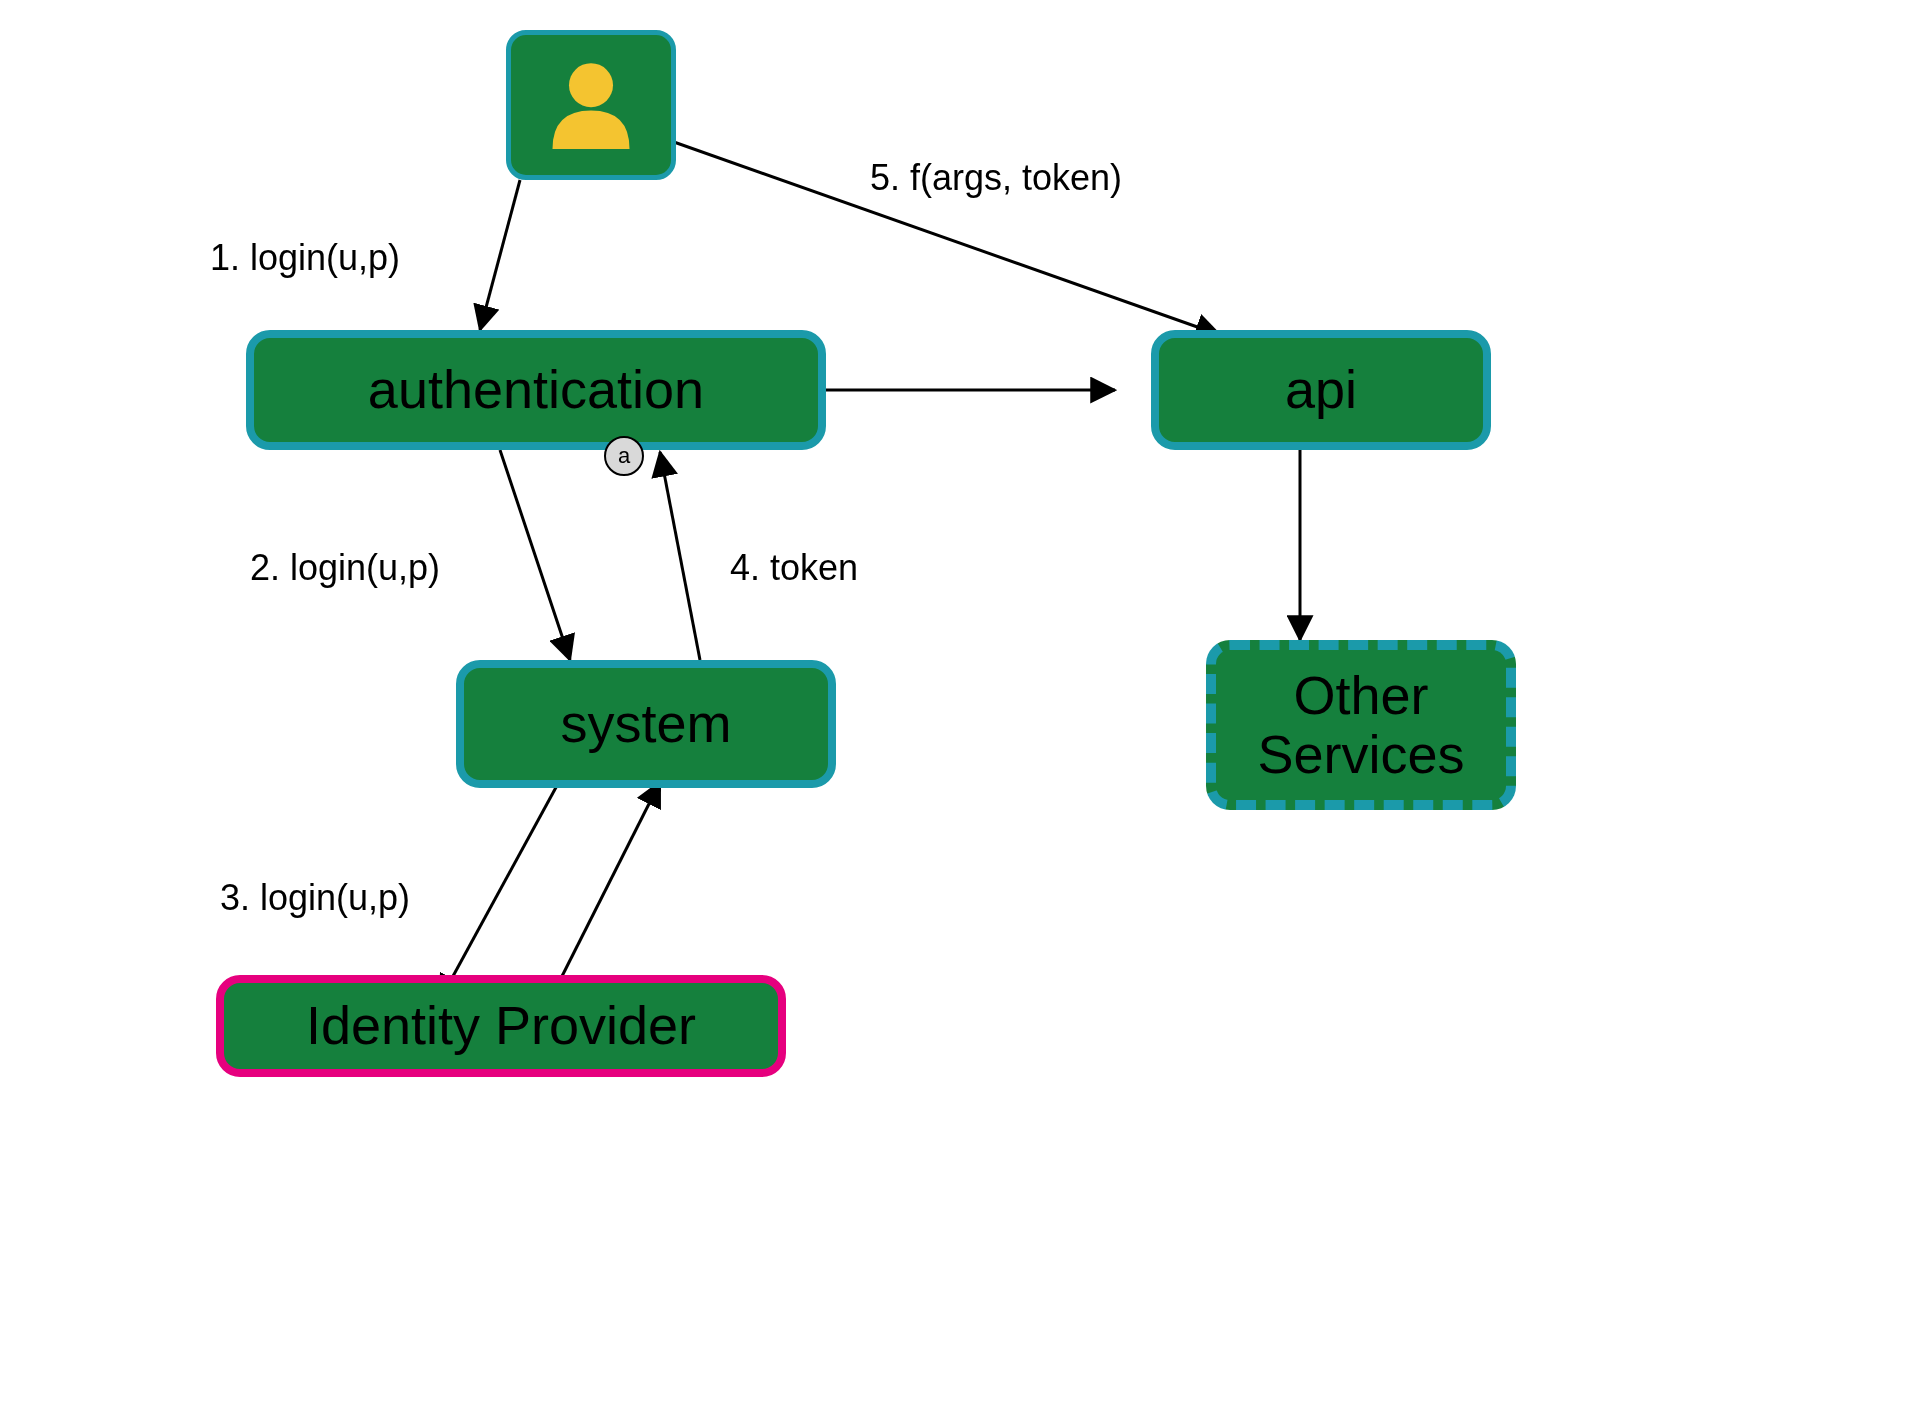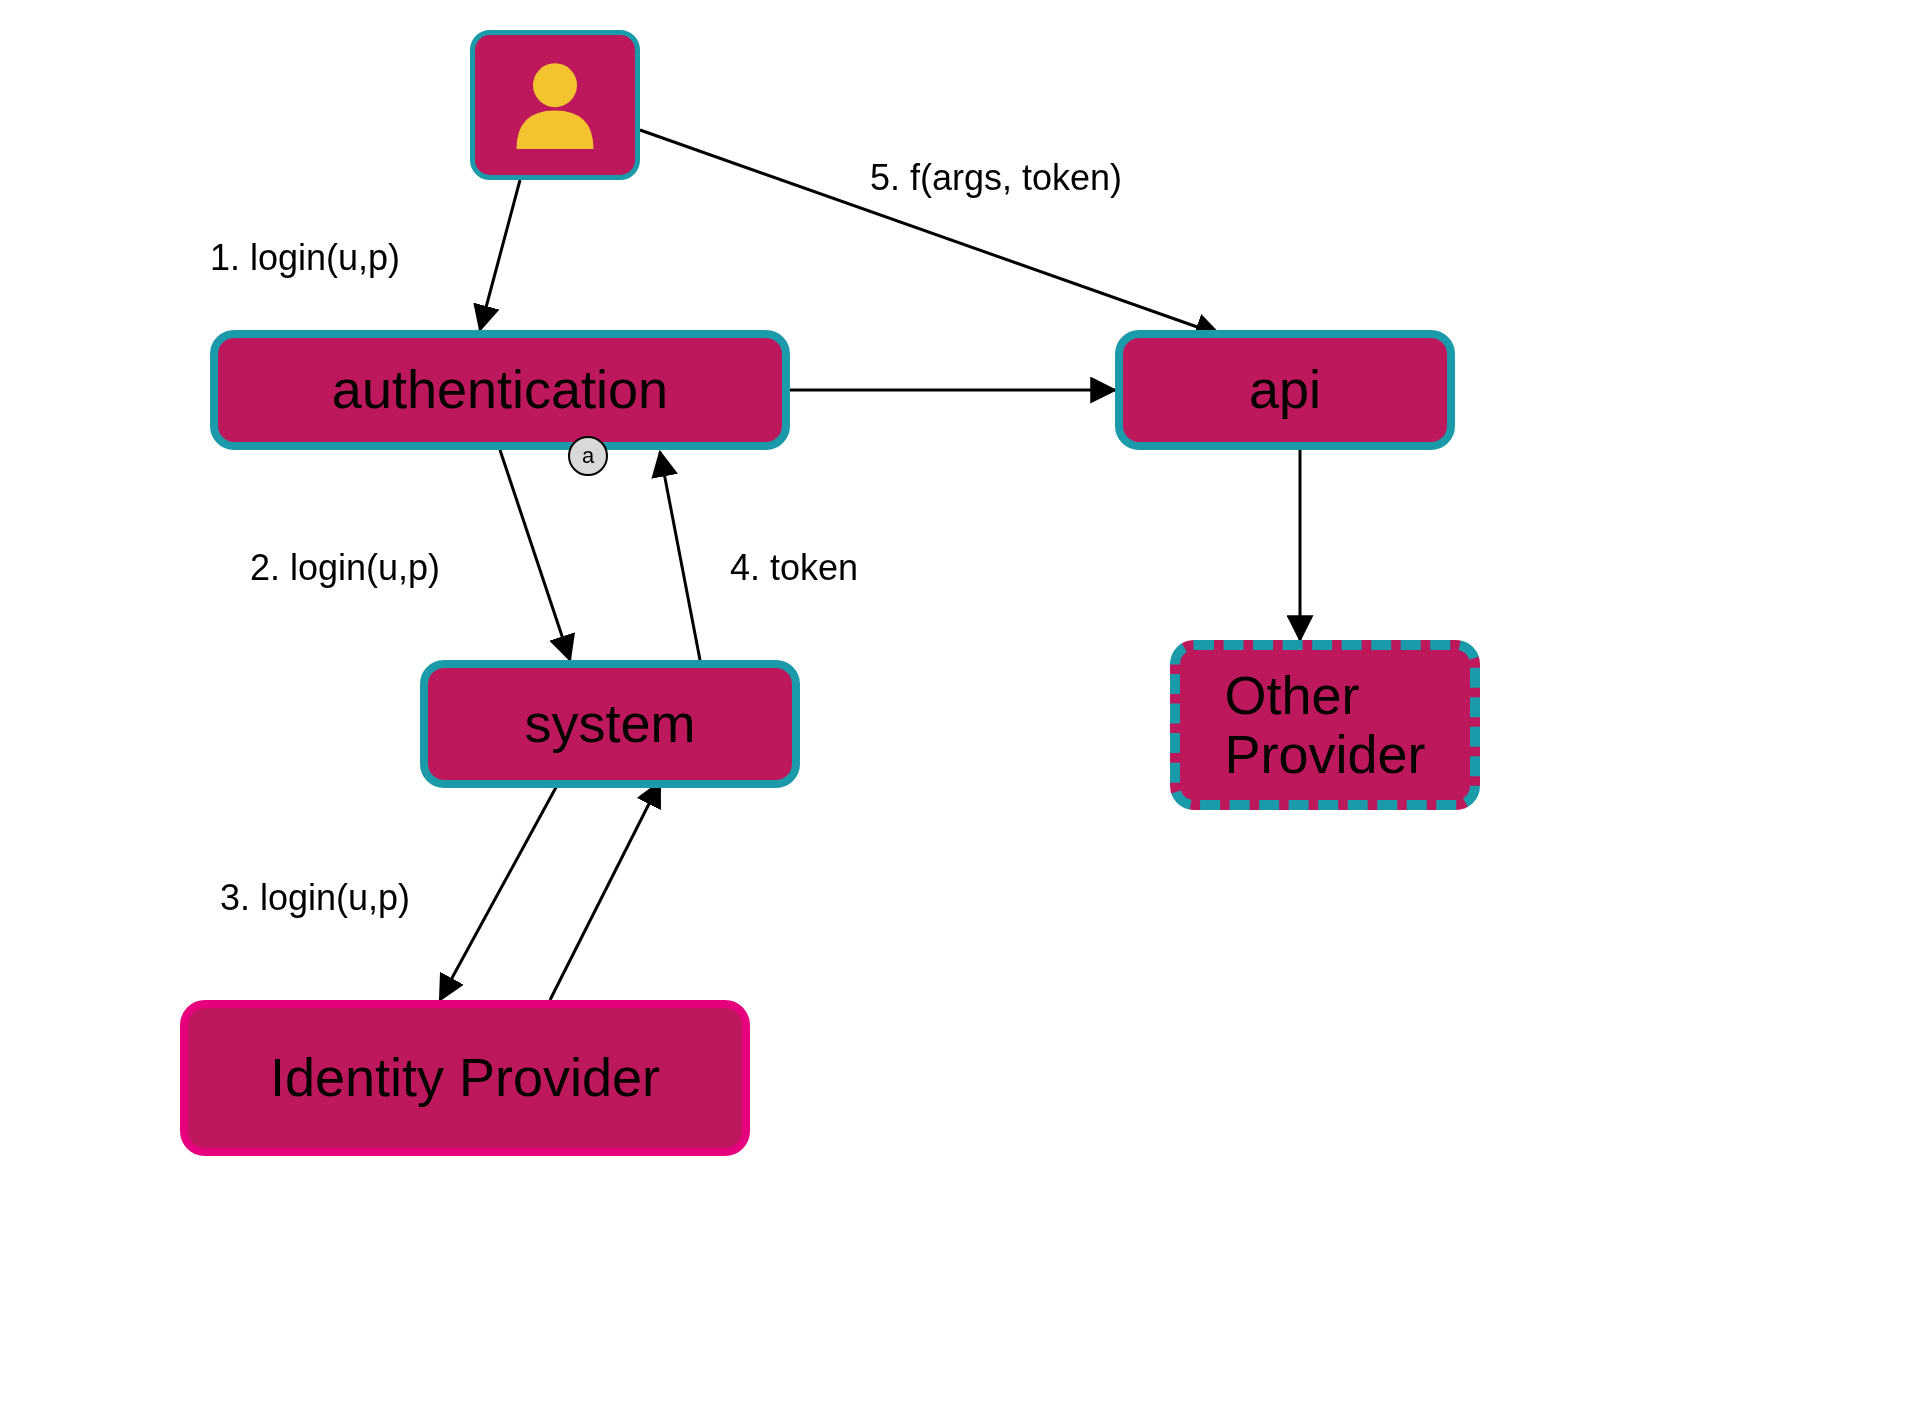--- a/index.html
+++ b/index.html
@@ -11,29 +11,31 @@
     font-family: "Segoe UI", "Helvetica Neue", Arial, sans-serif;
     color: #000000;
   }
   .canvas {
     position: relative;
     width: 1924px;
     height: 1408px;
   }
   .node {
     position: absolute;
-    background: #be185d;
+    background: #15803d;
     border-style: solid;
     border-width: 8px;
     border-radius: 24px;
     box-sizing: border-box;
     display: flex;
     align-items: center;
     justify-content: center;
+    text-align: center;
     line-height: 1.1;
+    margin-left: 36px;
   }
   .node .label {
     font-size: 54px;
   }
   .multiline .label {
     white-space: pre-line;
   }
   .teal { border-color: #1b9aaa; }
   .teal-dashed {
     border-color: #1b9aaa;
@@ -145,20 +147,20 @@
   <div class="node teal" style="left:1115px; top:330px; width:340px; height:120px;">
     <span class="label">api</span>
   </div>
 
   <div class="node teal" style="left:420px; top:660px; width:380px; height:128px;">
     <span class="label">system</span>
   </div>
 
   <div class="node teal-dashed multiline" style="left:1170px; top:640px; width:310px; height:170px;">
     <span class="label">Other
-Provider</span>
+Services</span>
   </div>
 
-  <div class="node pink" style="left:180px; top:1000px; width:570px; height:156px;border-radius:25px;">
+  <div class="node pink" style="left:180px; top:975px; width:570px; height:102px;">
     <span class="label">Identity Provider</span>
   </div>
 
 </div>
 
 </body></html>

